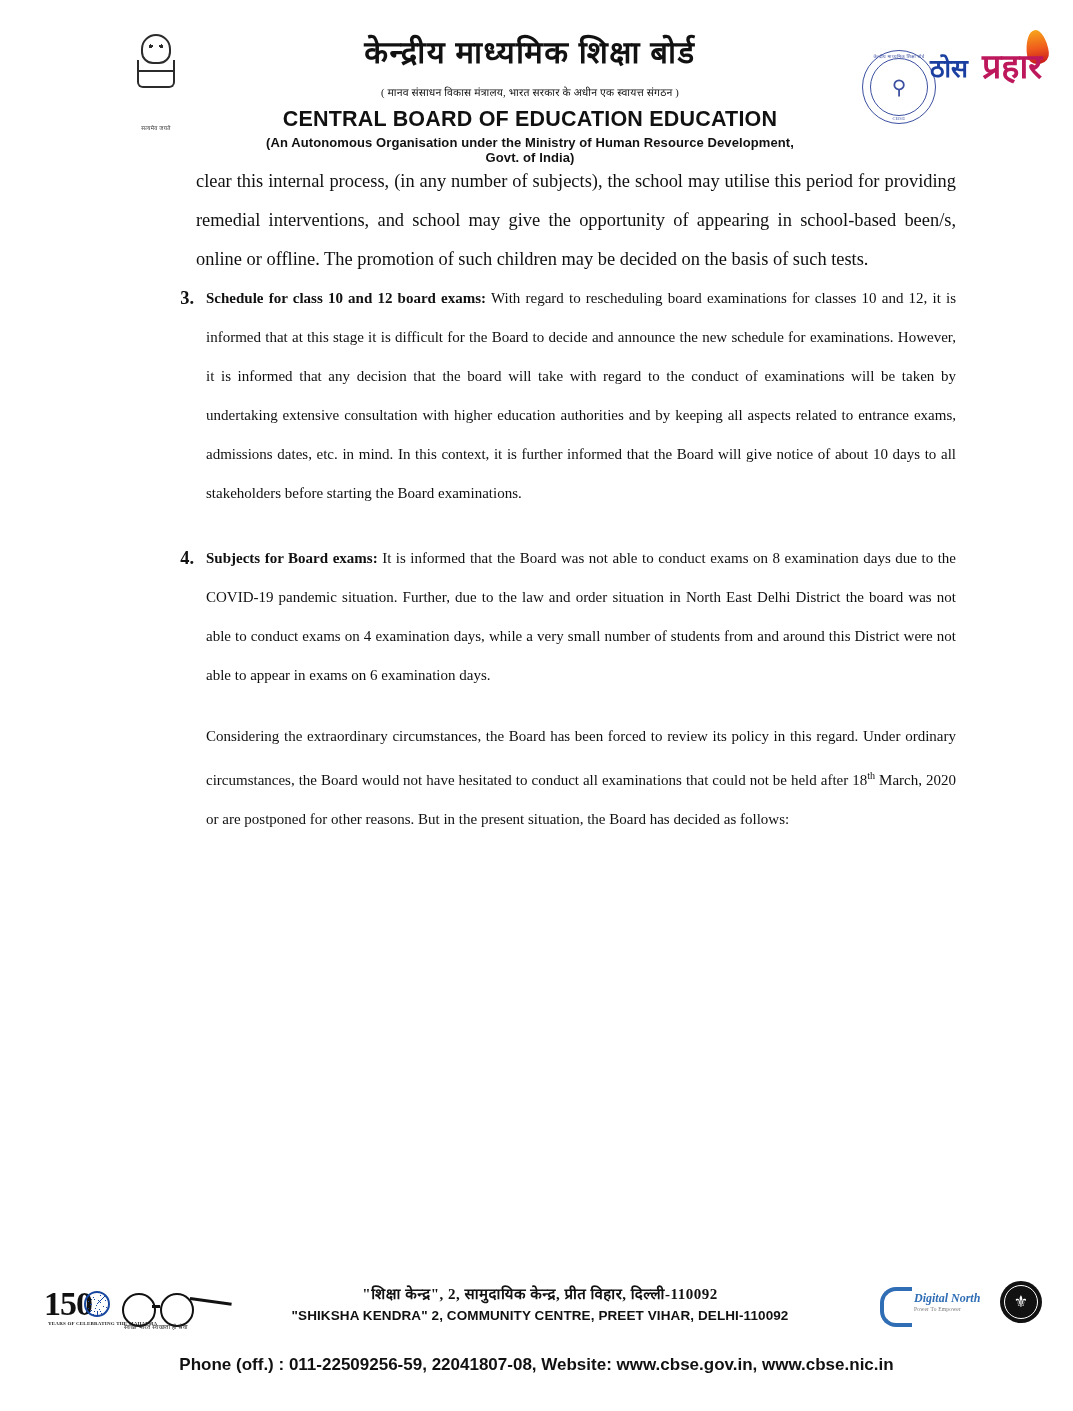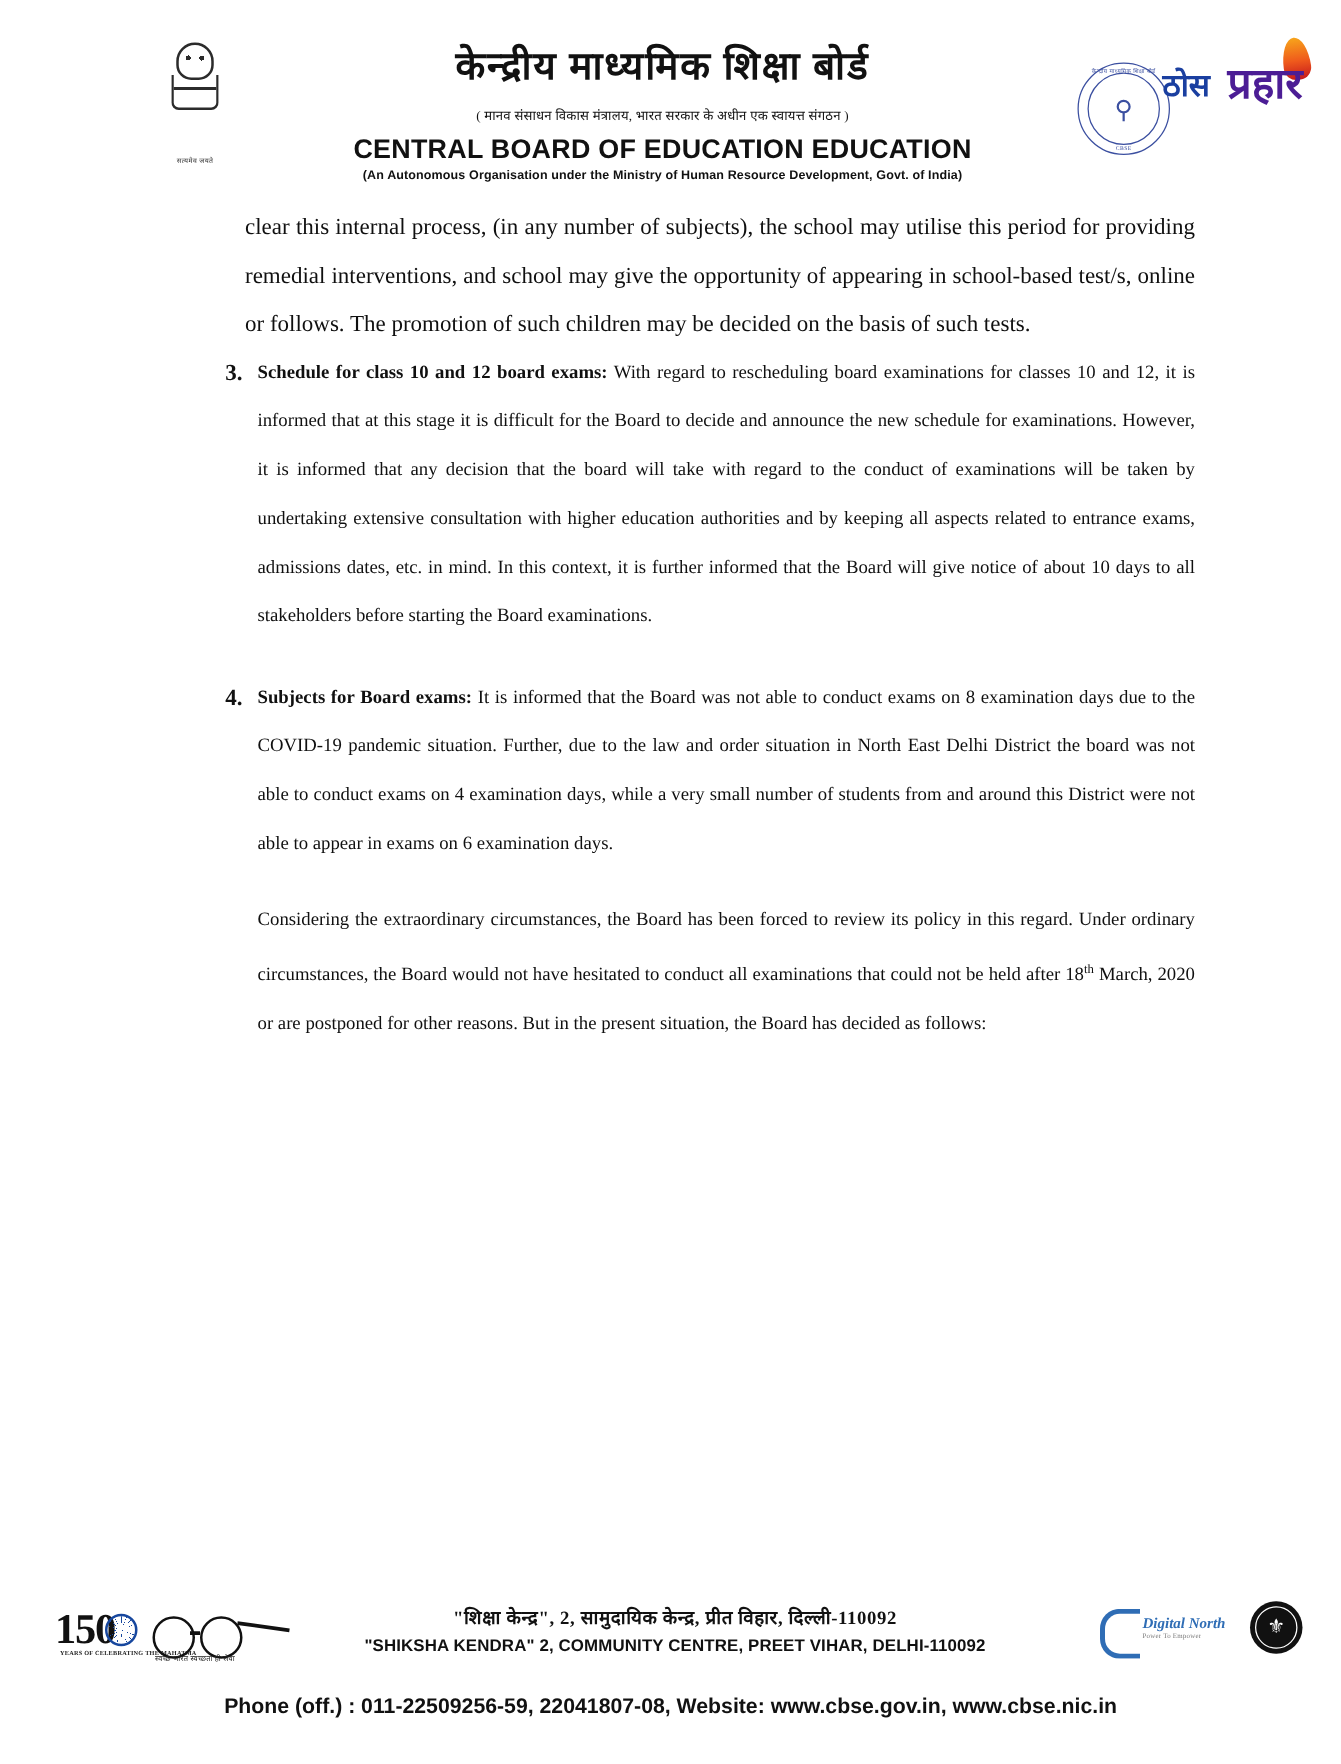--- a/index.html
+++ b/index.html
@@ -105,21 +105,21 @@
   .eng-title {
     font-family: "Liberation Sans", sans-serif;
     font-size: 21.5px;
     font-weight: 700;
     color: #111;
     margin-top: 8px;
     letter-spacing: 0.2px;
   }
   .eng-sub {
     font-family: "Liberation Sans", sans-serif;
-    font-size: 10px;
+    font-size: 13px;
     font-weight: 700;
     color: #111;
     margin-top: 3px;
     letter-spacing: 0.1px;
   }
 
   .cbse-seal {
     position: absolute;
     left: 862px;
     top: 36px;
@@ -176,21 +176,21 @@
     color: #1a3fa0;
     letter-spacing: 0px;
   }
   .thos-prahar .red {
     position: absolute;
     left: 52px;
     top: 14px;
     font-family: "Liberation Serif", serif;
     font-size: 34px;
     font-weight: 700;
-    color: #4c1d95;
+    color: #be185d;
   }
   .flame {
     position: absolute;
     left: 96px;
     top: 2px;
     width: 22px;
     height: 34px;
     background: linear-gradient(to bottom, #f7a51b 0%, #ef5a1c 55%, #c6191d 100%);
     border-radius: 50% 50% 45% 45% / 70% 70% 30% 30%;
     transform: rotate(-8deg);
@@ -479,21 +479,21 @@
 
     <div class="thos-prahar">
       <div class="flame"></div>
       <div class="blue">ठोस</div>
       <div class="red">प्रहार</div>
     </div>
   </div>
 
   <div class="content">
 
-    <p class="para block">clear this internal process, (in any number of subjects), the school may utilise this period for providing remedial interventions, and school may give the opportunity of appearing in school-based test/s, online or follows. The promotion of such children may be decided on the basis of such tests.</p>
+    <p class="para block">clear this internal process, (in any number of subjects), the school may utilise this period for providing remedial interventions, and school may give the opportunity of appearing in school-based been/s, online or offline. The promotion of such children may be decided on the basis of such tests.</p>
 
     <div class="numbered">
       <div class="num">3.</div>
       <div class="body">
         <p><b>Schedule for class 10 and 12 board exams:</b><span> With regard to rescheduling board examinations for classes 10 and 12, it is informed that at this stage it is difficult for the Board to decide and announce the new schedule for examinations. However, it is informed that any decision that the board will take with regard to the conduct of examinations will be taken by undertaking extensive consultation with higher education authorities and by keeping all aspects related to entrance exams, admissions dates, etc. in mind. In this context, it is further informed that the Board will give notice of about 10 days to all stakeholders before starting the Board examinations.</span></p>
       </div>
     </div>
 
     <div class="numbered">
       <div class="num">4.</div>

